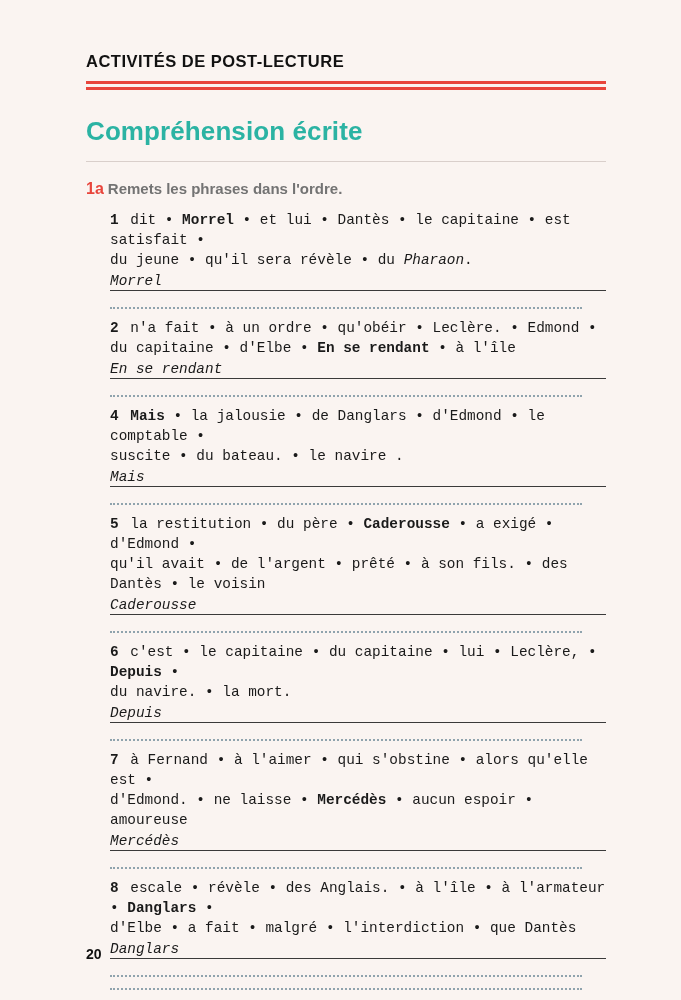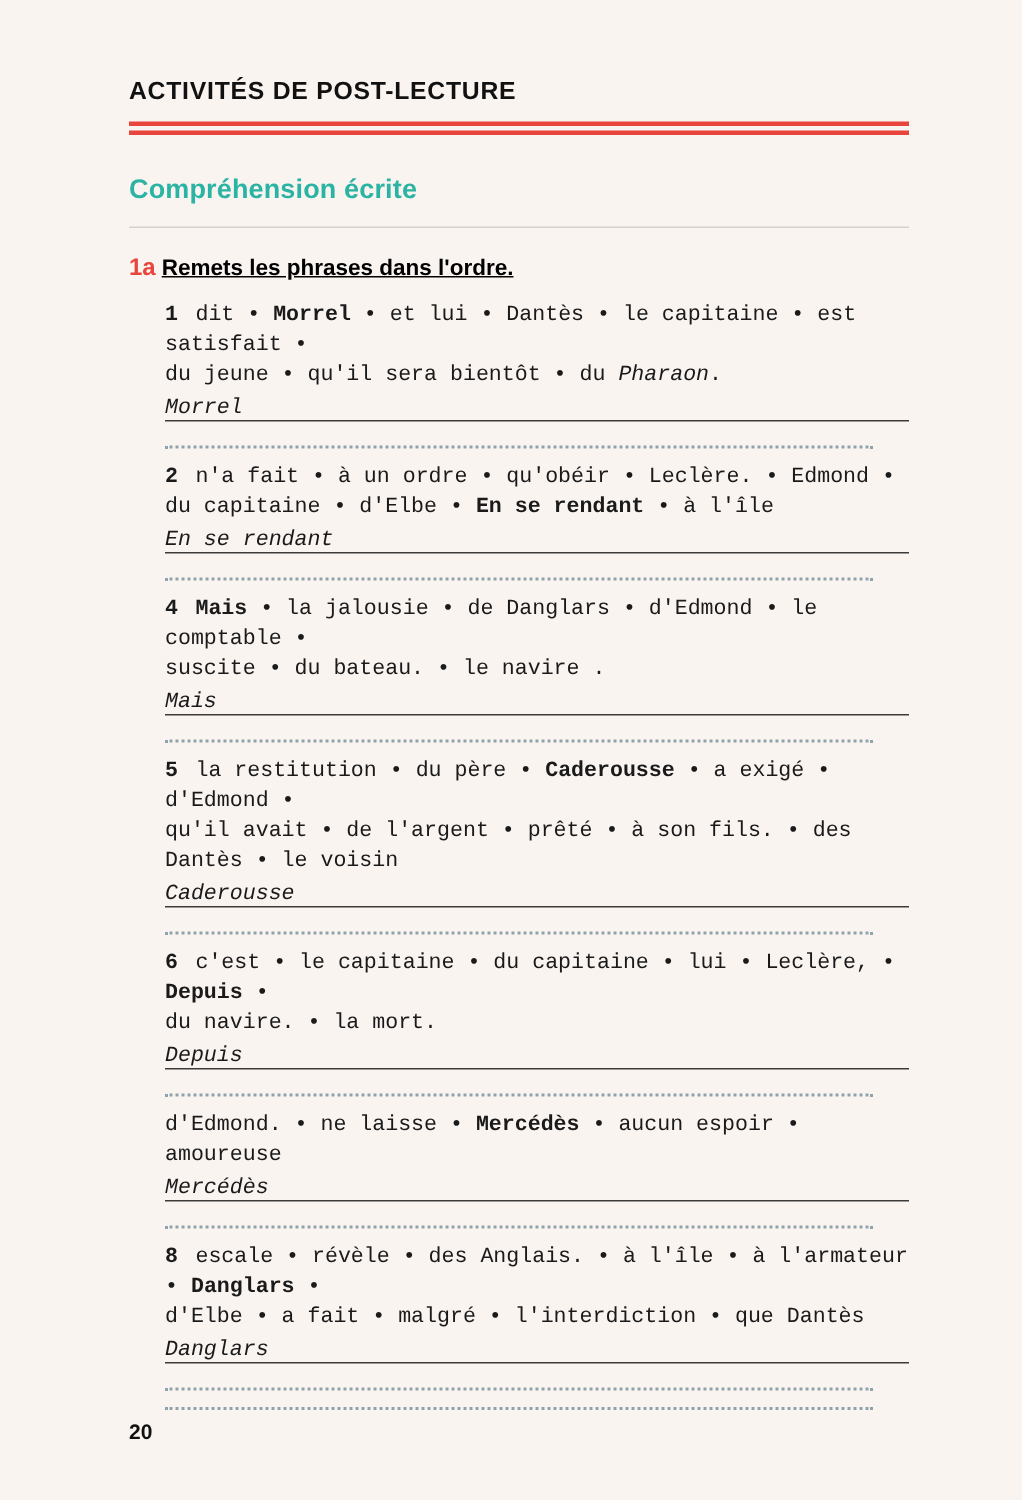--- a/index.html
+++ b/index.html
@@ -41,21 +41,21 @@
   }
   .rule-double .bar {
     height: 3px;
     background: #e8453c;
   }
   .rule-double .bar.second {
     margin-top: 3px;
     height: 3px;
   }
   .heading-ce {
-    font-size: 18px;
+    font-size: 26px;
     color: #2bb3a3;
     font-weight: bold;
     margin: 0 0 14px 0;
     letter-spacing: 0.1px;
   }
   .thin-rule {
     width: 520px;
     height: 1px;
     background: #d9cfcb;
     margin-bottom: 18px;
@@ -68,22 +68,21 @@
   .ex-num {
     color: #e8453c;
     font-weight: bold;
     font-size: 16px;
     margin-right: 4px;
     text-align: right;
   }
   .ex-instr {
     font-weight: bold;
     font-size: 15px;
-    color: #000000;
-    text-decoration: underline;
+    color: #737373;
   }
   .items {
     margin-left: 24px;
     font-family: Liberation Mono, monospace;
   }
   .item {
     margin-bottom: 9px;
   }
   .item-line {
     font-size: 14.4px;
@@ -159,21 +158,21 @@
     <div class="thin-rule"></div>
 
     <div class="exercise-head">
       <span class="ex-num">1a</span>
       <span class="ex-instr">Remets les phrases dans l'ordre.</span>
     </div>
 
     <div class="items" id="items-container">
         <div class="item">
           <div class="item-line"><span class="n">1 </span><span>dit • </span><b>Morrel</b><span> • et lui • Dantès • le capitaine • est satisfait • </span></div>
-          <div class="item-line"><span>du jeune • qu'il sera bientôt • du </span><i>Pharaon</i><span>.</span></div>
+          <div class="item-line"><span>du jeune • qu'il sera révèle • du </span><i>Pharaon</i><span>.</span></div>
           <div class="answer"><div class="underline"></div><span class="start">Morrel</span></div>
           <div class="dotline"></div>
         </div>
         <div class="item">
           <div class="item-line"><span class="n">2 </span><span>n'a fait • à un ordre • qu'obéir • Leclère. • Edmond • </span></div>
           <div class="item-line"><span>du capitaine • d'Elbe • </span><b>En se rendant</b><span> • à l'île</span></div>
           <div class="answer"><div class="underline"></div><span class="start">En se rendant</span></div>
           <div class="dotline"></div>
         </div>
         <div class="item">
@@ -188,20 +187,21 @@
           <div class="answer"><div class="underline"></div><span class="start">Caderousse</span></div>
           <div class="dotline"></div>
         </div>
         <div class="item">
           <div class="item-line"><span class="n">6 </span><span>c'est • le capitaine • du capitaine • lui • Leclère, • </span><b>Depuis</b><span> • </span></div>
           <div class="item-line"><span>du navire. • la mort.</span></div>
           <div class="answer"><div class="underline"></div><span class="start">Depuis</span></div>
           <div class="dotline"></div>
         </div>
         <div class="item">
+          <div class="item-line"><span class="n">7 </span><span>à Fernand • à l'aimer • qui s'obstine • alors qu'elle est • </span></div>
           <div class="item-line"><span>d'Edmond. • ne laisse • </span><b>Mercédès</b><span> • aucun espoir • amoureuse</span></div>
           <div class="answer"><div class="underline"></div><span class="start">Mercédès</span></div>
           <div class="dotline"></div>
         </div>
         <div class="item">
           <div class="item-line"><span class="n">8 </span><span>escale • révèle • des Anglais. • à l'île • à l'armateur • </span><b>Danglars</b><span> • </span></div>
           <div class="item-line"><span>d'Elbe • a fait • malgré • l'interdiction • que Dantès</span></div>
           <div class="answer"><div class="underline"></div><span class="start">Danglars</span></div>
           <div class="dotline"></div>
           <div class="dotline tight"></div>

